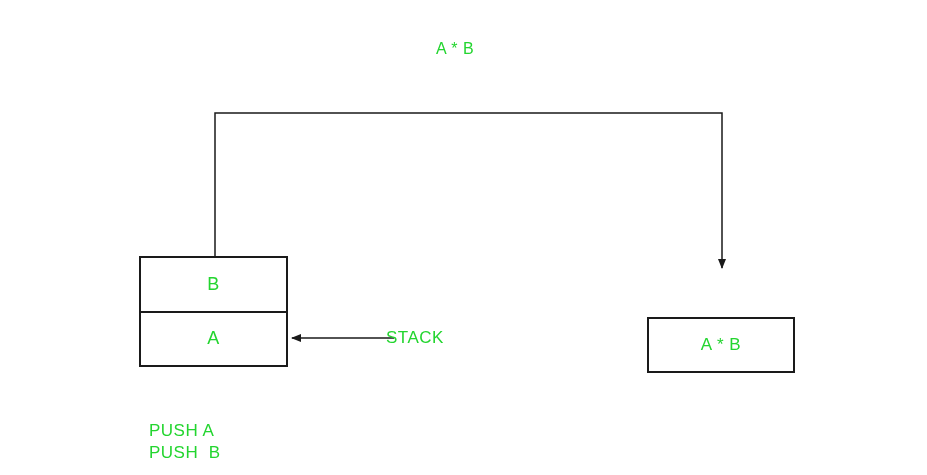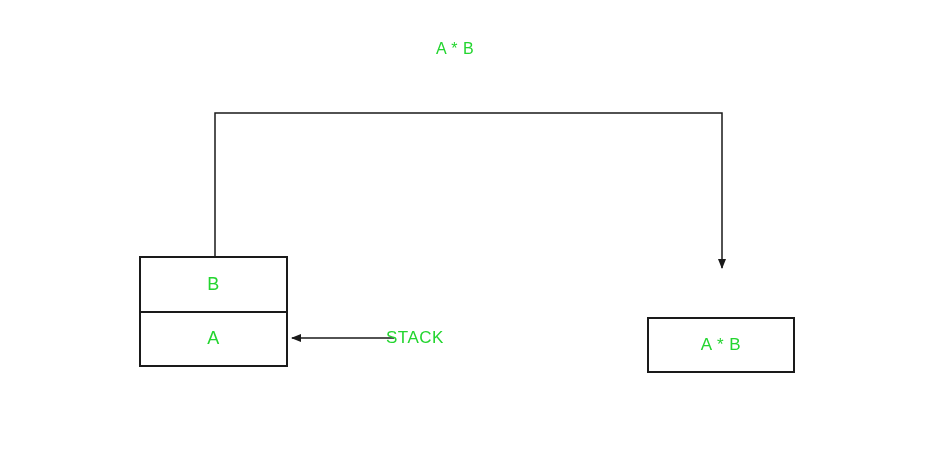--- a/index.html
+++ b/index.html
@@ -107,14 +107,18 @@
     <div class="stack-cell green-text">B</div>
     <div class="stack-cell green-text">A</div>
   </div>
 
   <div class="abs green-text stack-caption">STACK</div>
 
   <div class="abs result-box green-text">
     <span>A * B</span>
   </div>
 
+  <div class="abs operations">
+    <div class="green-text operation-line">PUSH A</div>
+    <div class="green-text operation-line">PUSH  B</div>
+  </div>
 
 </div>
 
 </body></html>

